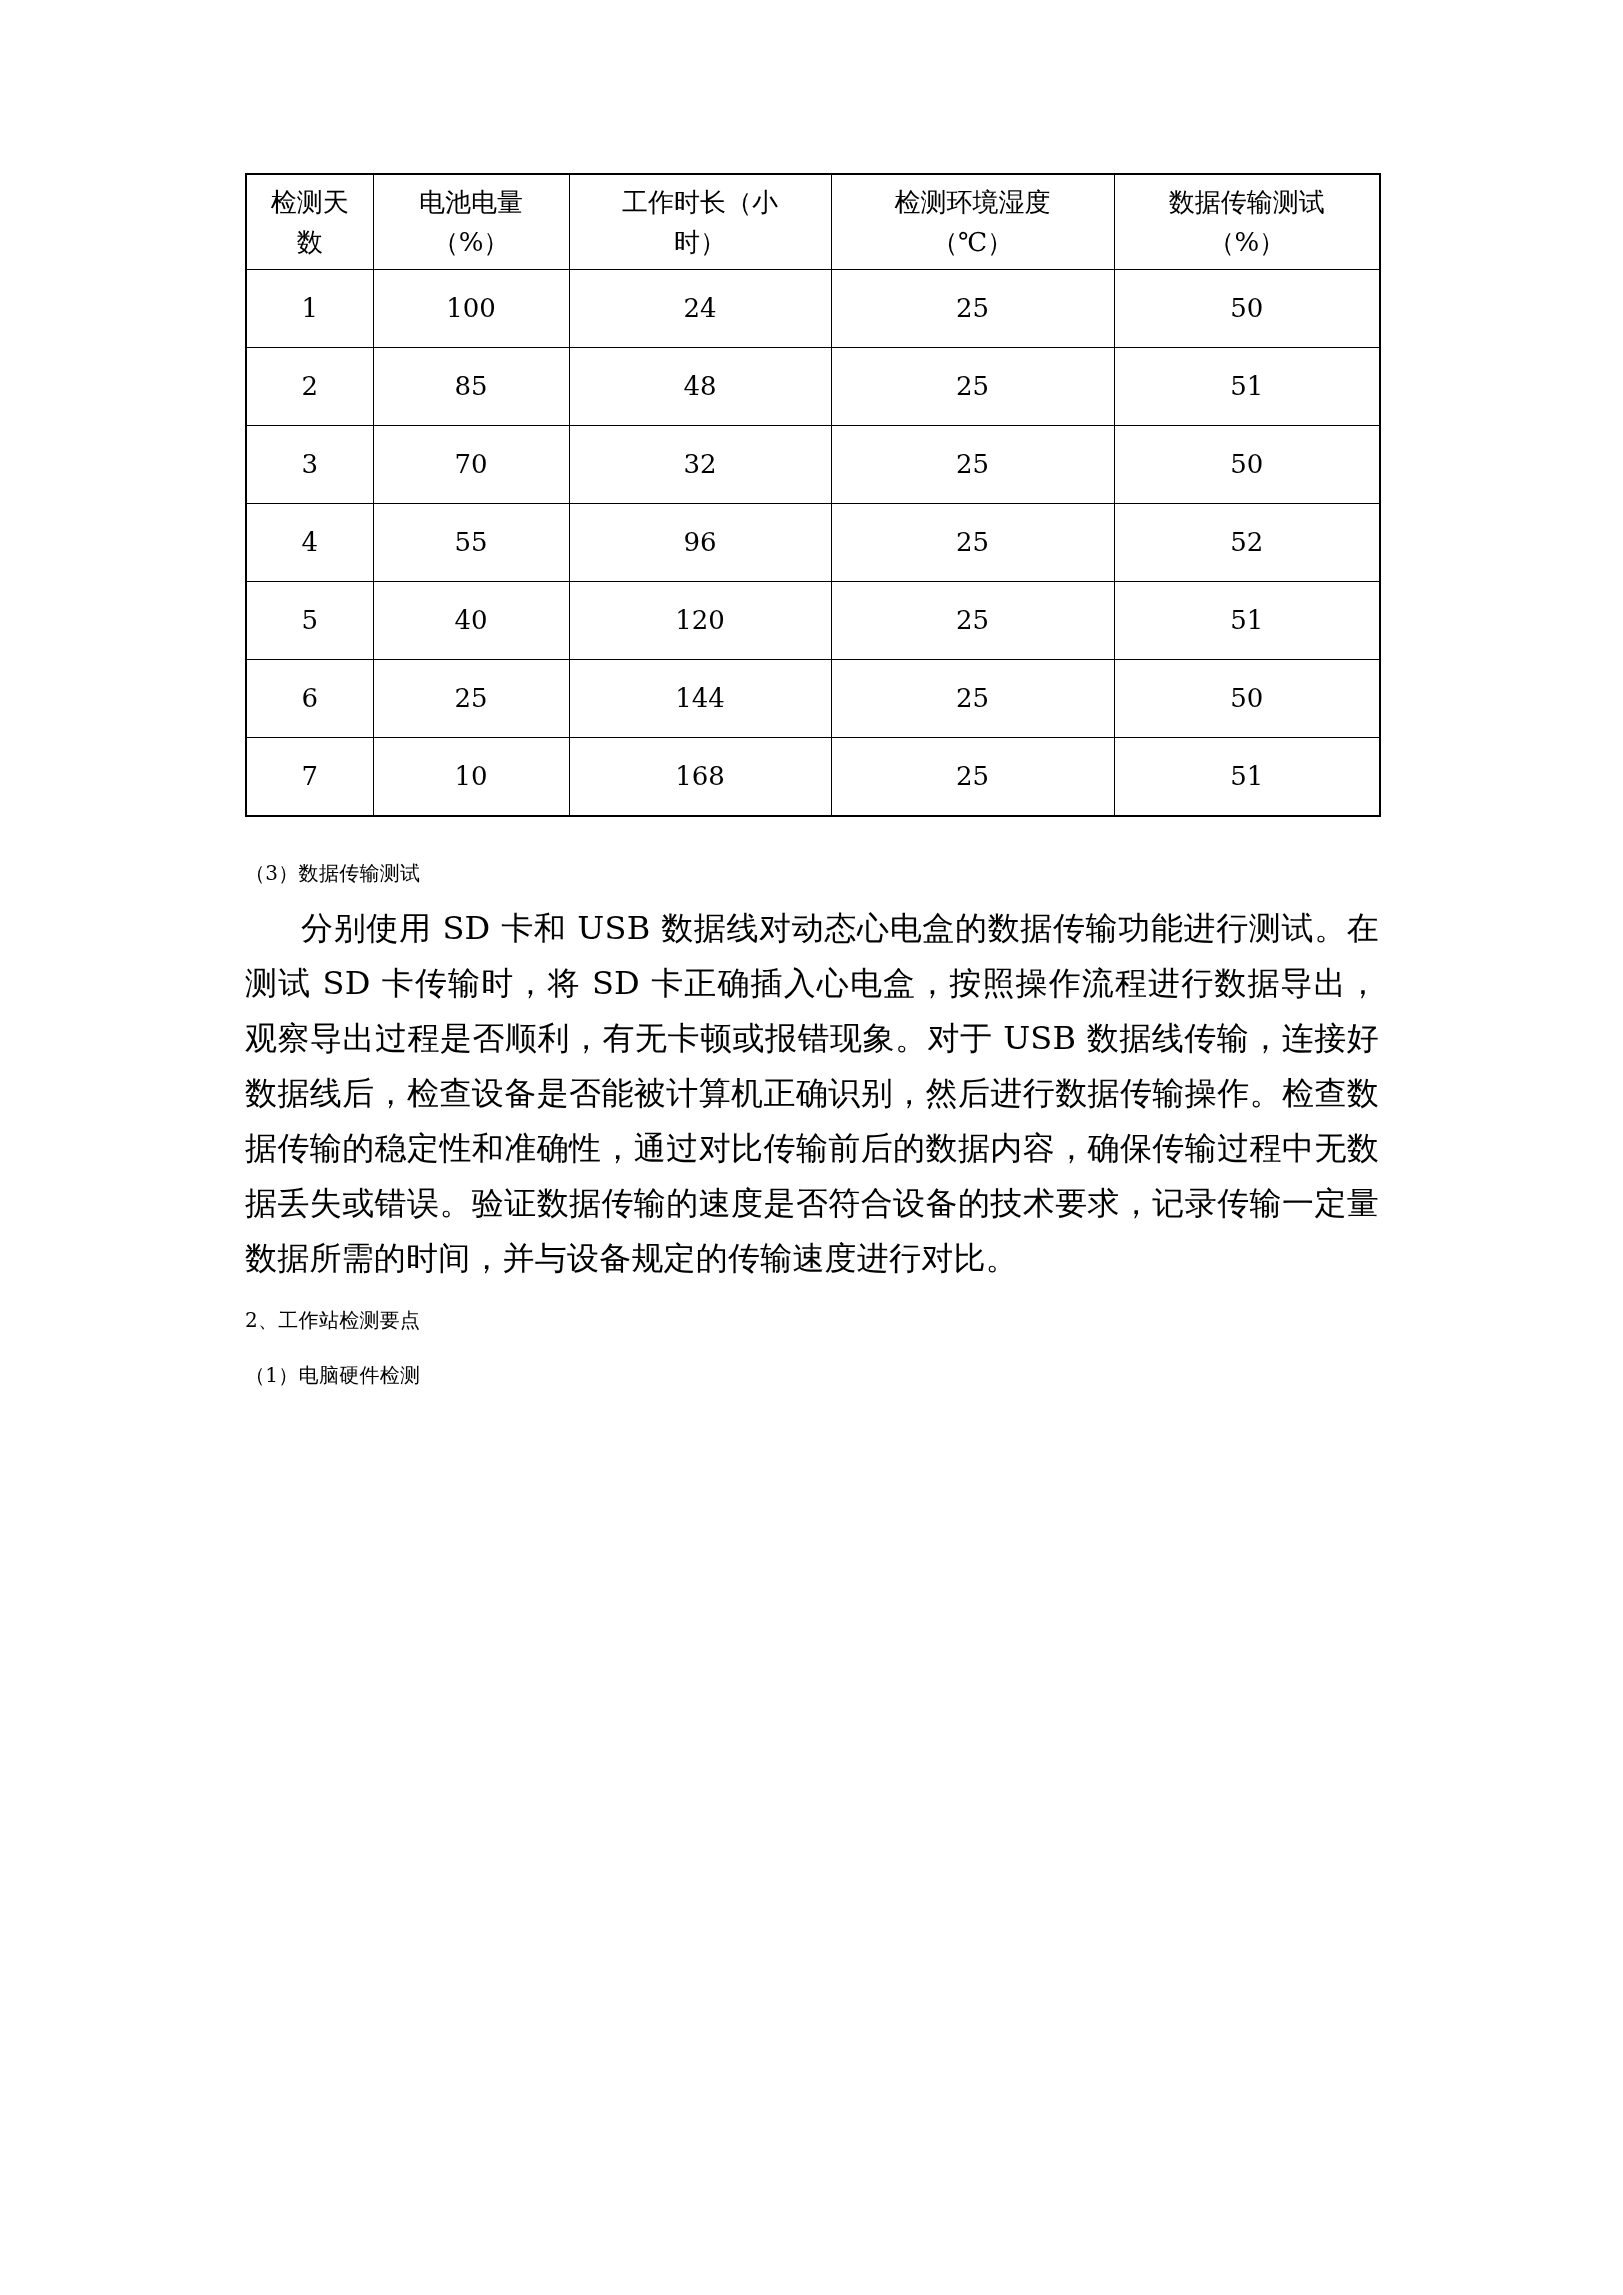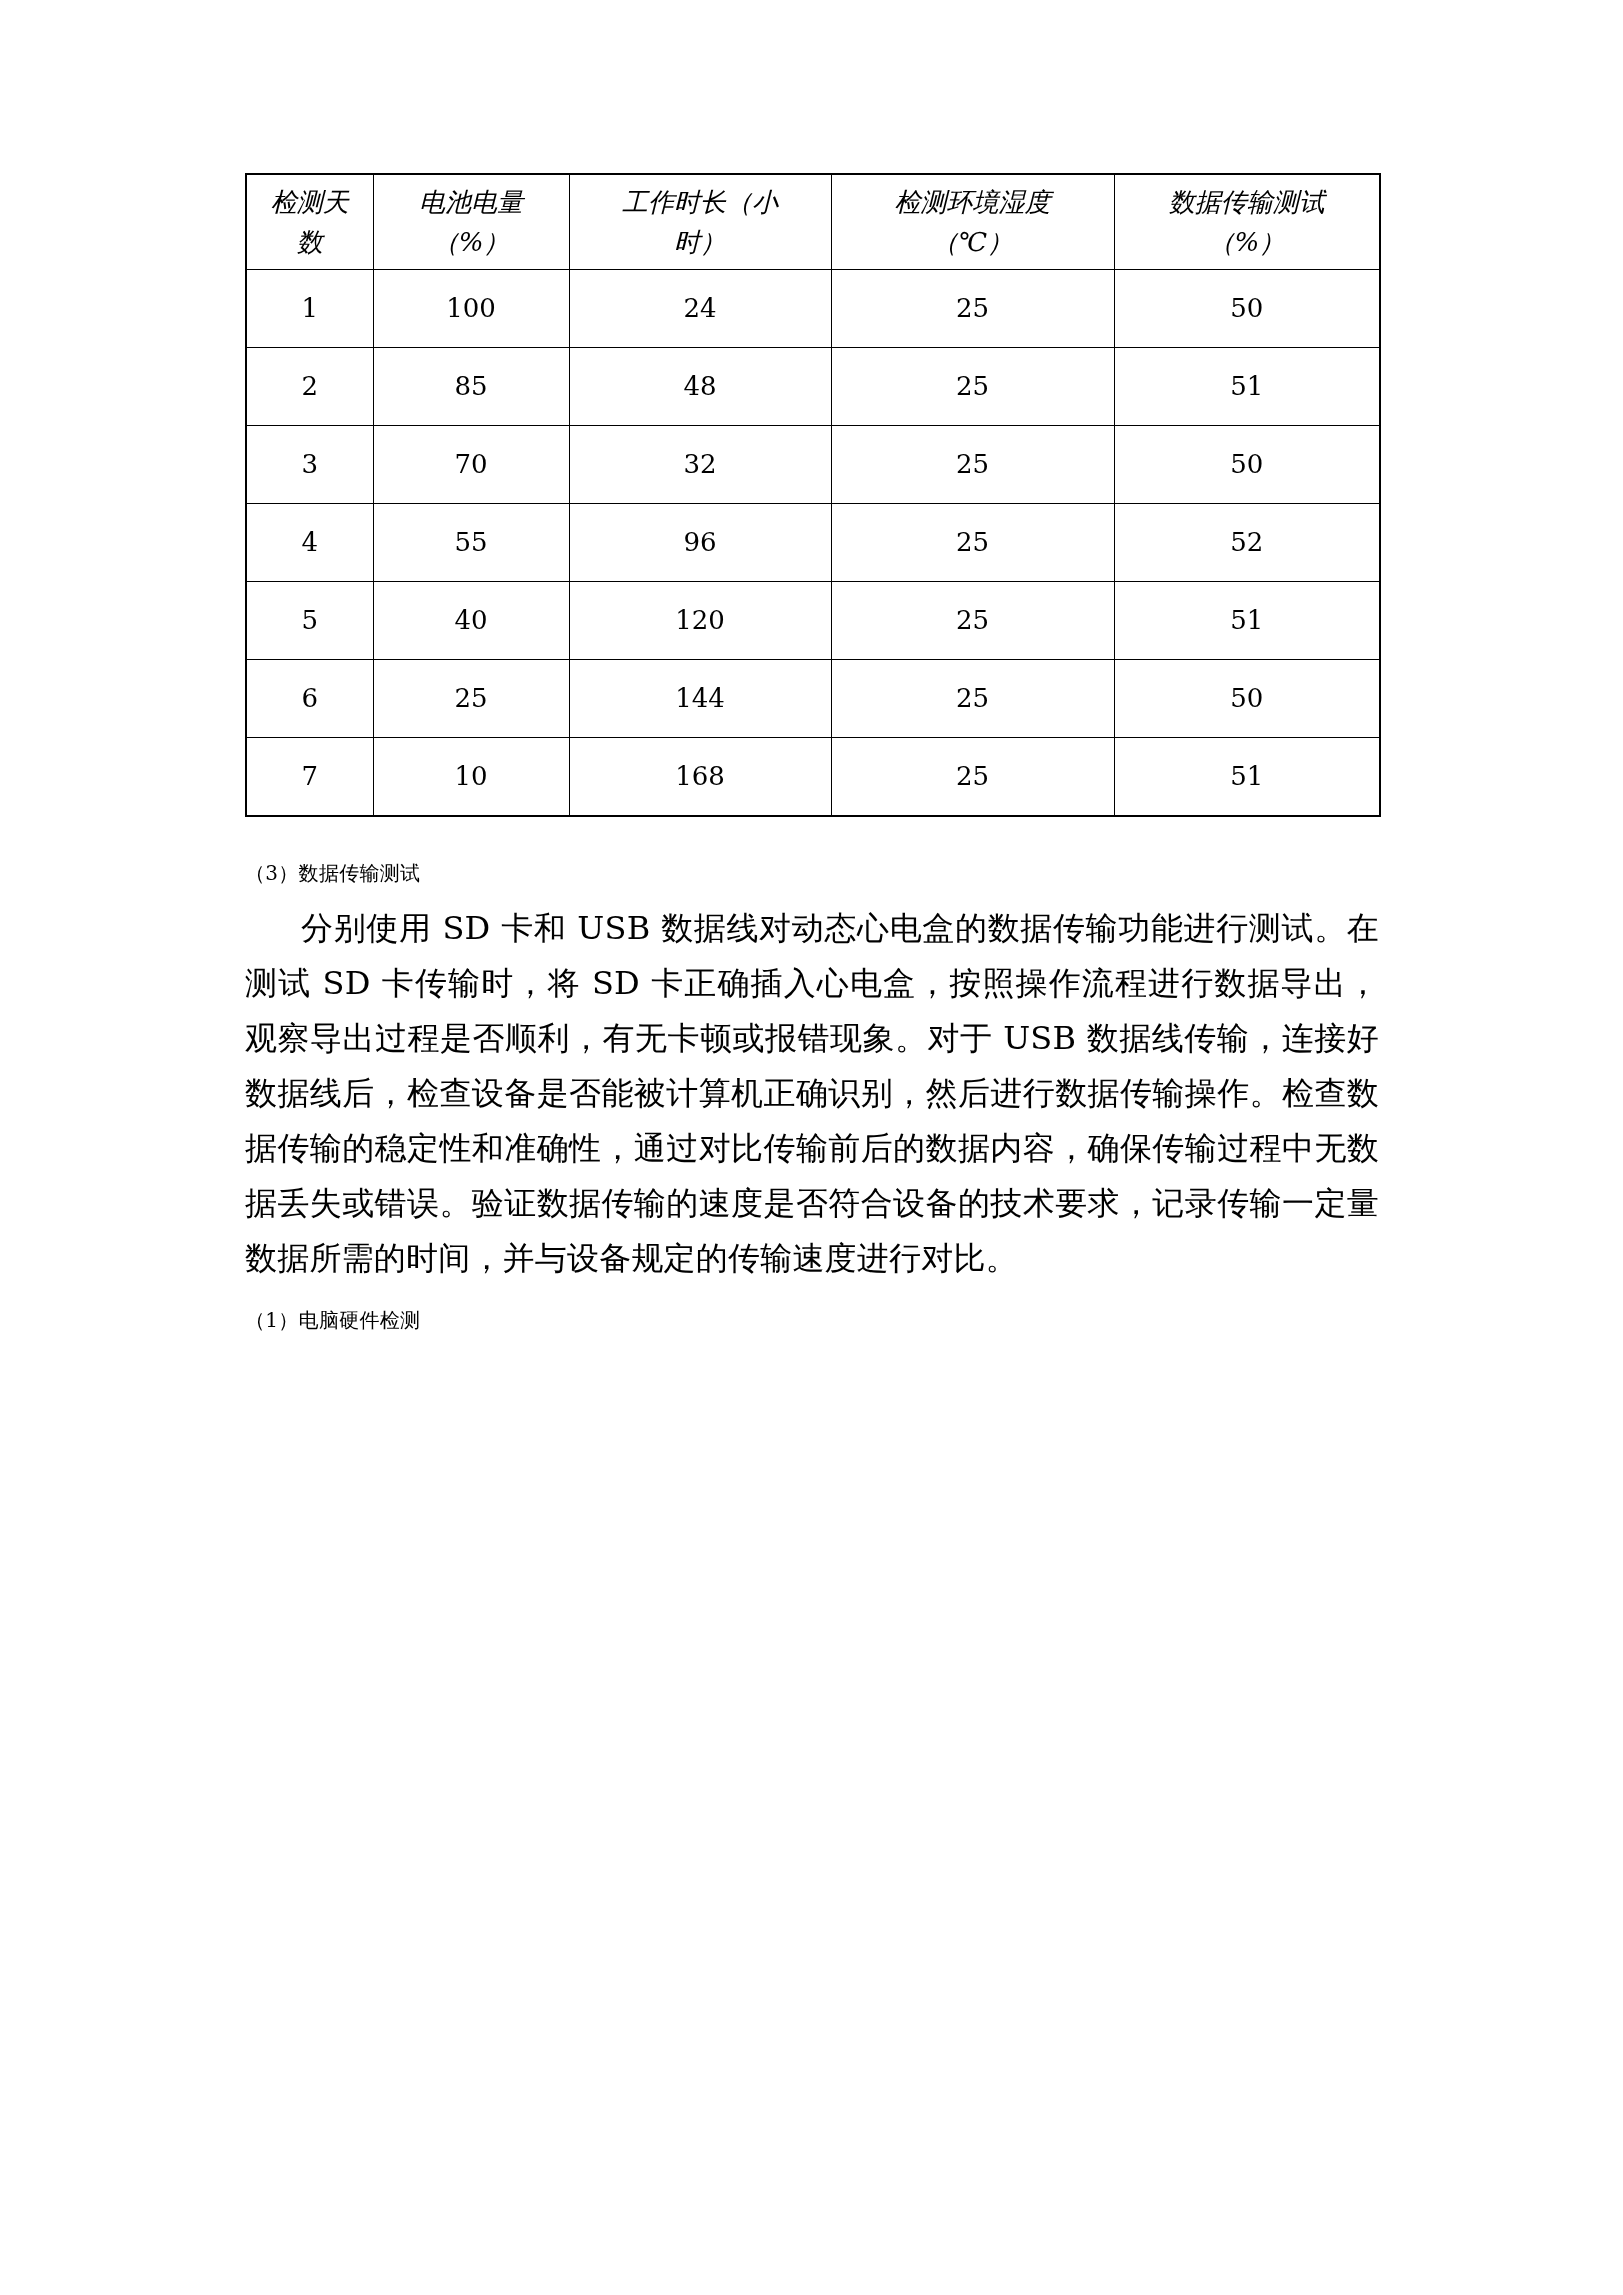--- a/index.html
+++ b/index.html
@@ -54,21 +54,21 @@
   table.data-table tr td:last-child  { border-right: 2.6px solid #000; }
   table.data-table thead tr td       { border-top: 2.6px solid #000; }
   table.data-table tbody tr:last-child td { border-bottom: 2.6px solid #000; }
 
   col.c1 { width: 127px; }
   col.c2 { width: 196px; }
   col.c3 { width: 262px; }
   col.c4 { width: 283px; }
   col.c5 { width: 266px; }
 
-  .hdr-line { display: block; font-style: italic; }
+  .hdr-line { display: block; }
 
   
   .heading {
     font-size: 20px;
     line-height: 55px;
     margin: 0;
     text-align: justify;
     letter-spacing: 0.3px;
   }
   .heading.first-after-table { margin-top: 17px; }
@@ -178,19 +178,20 @@
     </table>
 
     <div class="gap-med"></div>
 
     <div class="heading first-after-table">（3）数据传输测试</div>
 
     <p class="para">分别使用 SD 卡和 USB 数据线对动态心电盒的数据传输功能进行测试。在测试 SD 卡传输时，将 SD 卡正确插入心电盒，按照操作流程进行数据导出，观察导出过程是否顺利，有无卡顿或报错现象。对于 USB 数据线传输，连接好数据线后，检查设备是否能被计算机正确识别，然后进行数据传输操作。检查数据传输的稳定性和准确性，通过对比传输前后的数据内容，确保传输过程中无数据丢失或错误。验证数据传输的速度是否符合设备的技术要求，记录传输一定量数据所需的时间，并与设备规定的传输速度进行对比。</p>
 
     <div class="gap-small"></div>
 
+    <div class="heading">2、工作站检测要点</div>
 
     <div class="heading">（1）电脑硬件检测</div>
 
 
   </div>
 </div>
 
 
 </body></html>

